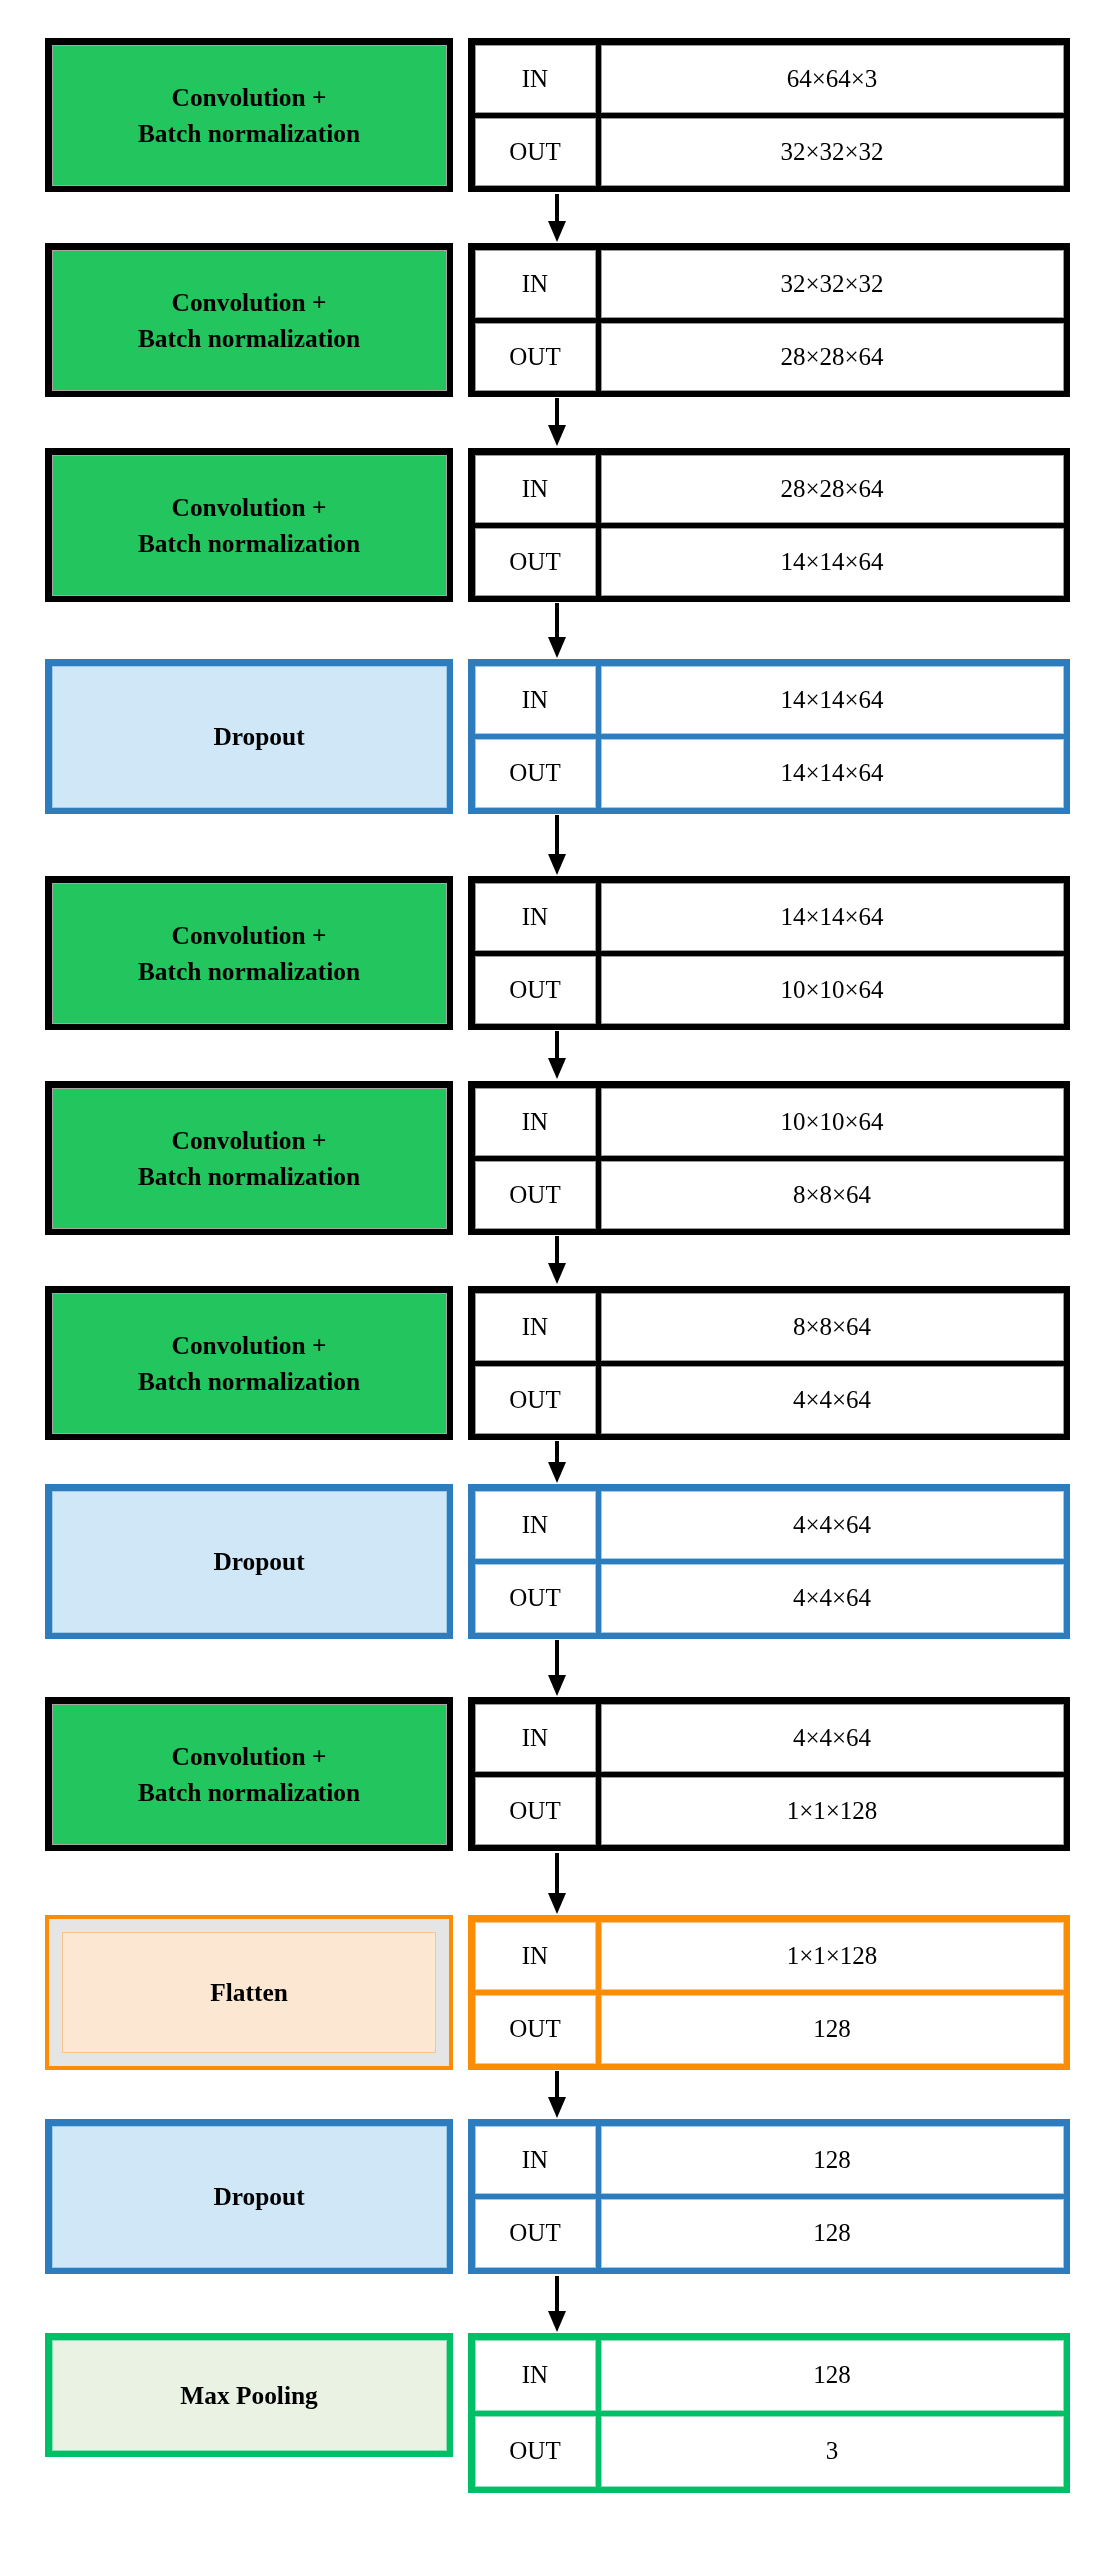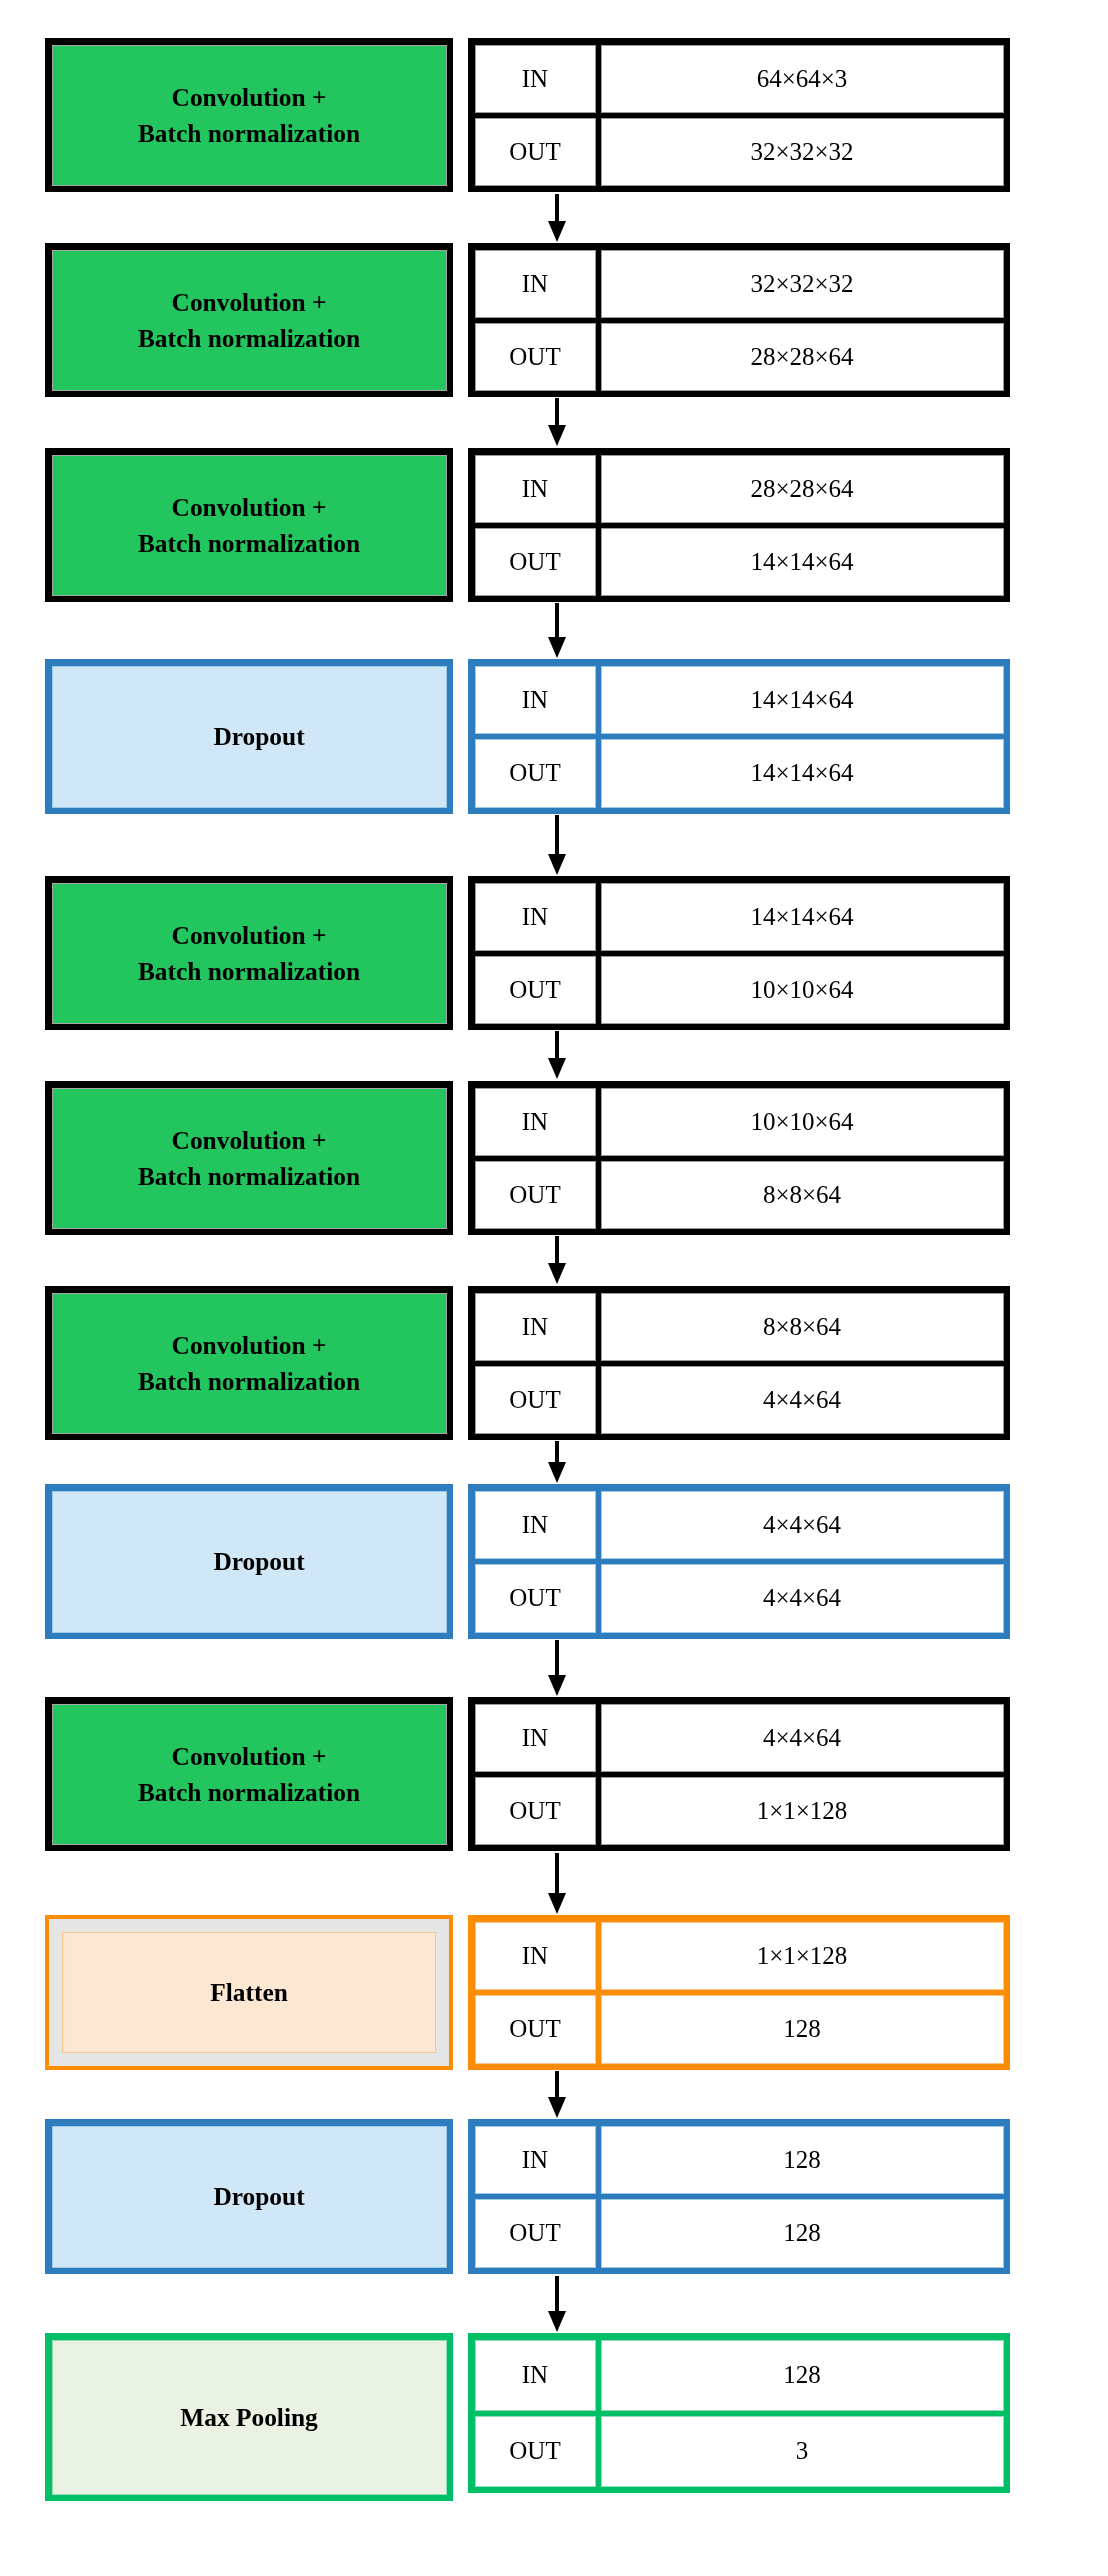--- a/index.html
+++ b/index.html
@@ -51,21 +51,21 @@
     line-height: 1.42;
     text-align: center;
     white-space: nowrap;
   }
 
   
   .io-table {
     position: absolute;
     left: 468px;
     top: 0;
-    width: 542px;
+    width: 602px;
     box-sizing: border-box;
     display: flex;
     flex-direction: column;
     justify-content: space-between;
   }
   .io-row {
     box-sizing: border-box;
     display: flex;
     flex-direction: row;
     flex: 1 1 0;
@@ -391,21 +391,21 @@
             <div class="io-key">IN</div>
             <div class="io-val">128</div>
           </div>
           <div class="io-row">
             <div class="io-key">OUT</div>
             <div class="io-val">128</div>
           </div>
         </div>
       </div>
       <div class="layer-row t-green" style="top: 2333px; height: 160px;">
-        <div class="label-box" style="height: 168px;">
+        <div class="label-box" style="height: 124px;">
           <div class="label-box-inner">
             <div class="label-line">Max Pooling</div>
           </div>
         </div>
         <div class="io-table" style="height: 160px;">
           <div class="io-row">
             <div class="io-key">IN</div>
             <div class="io-val">128</div>
           </div>
           <div class="io-row">

